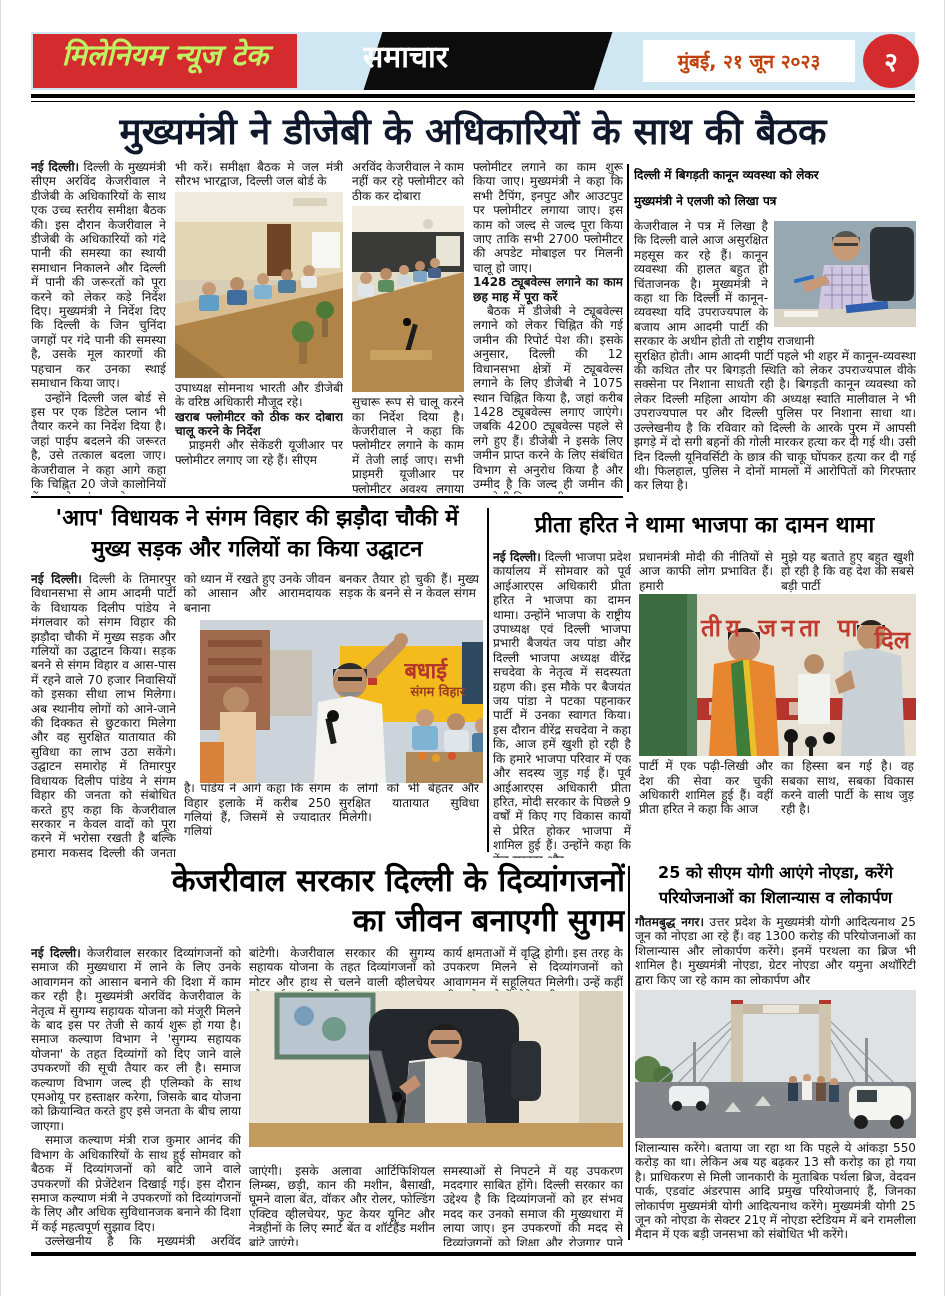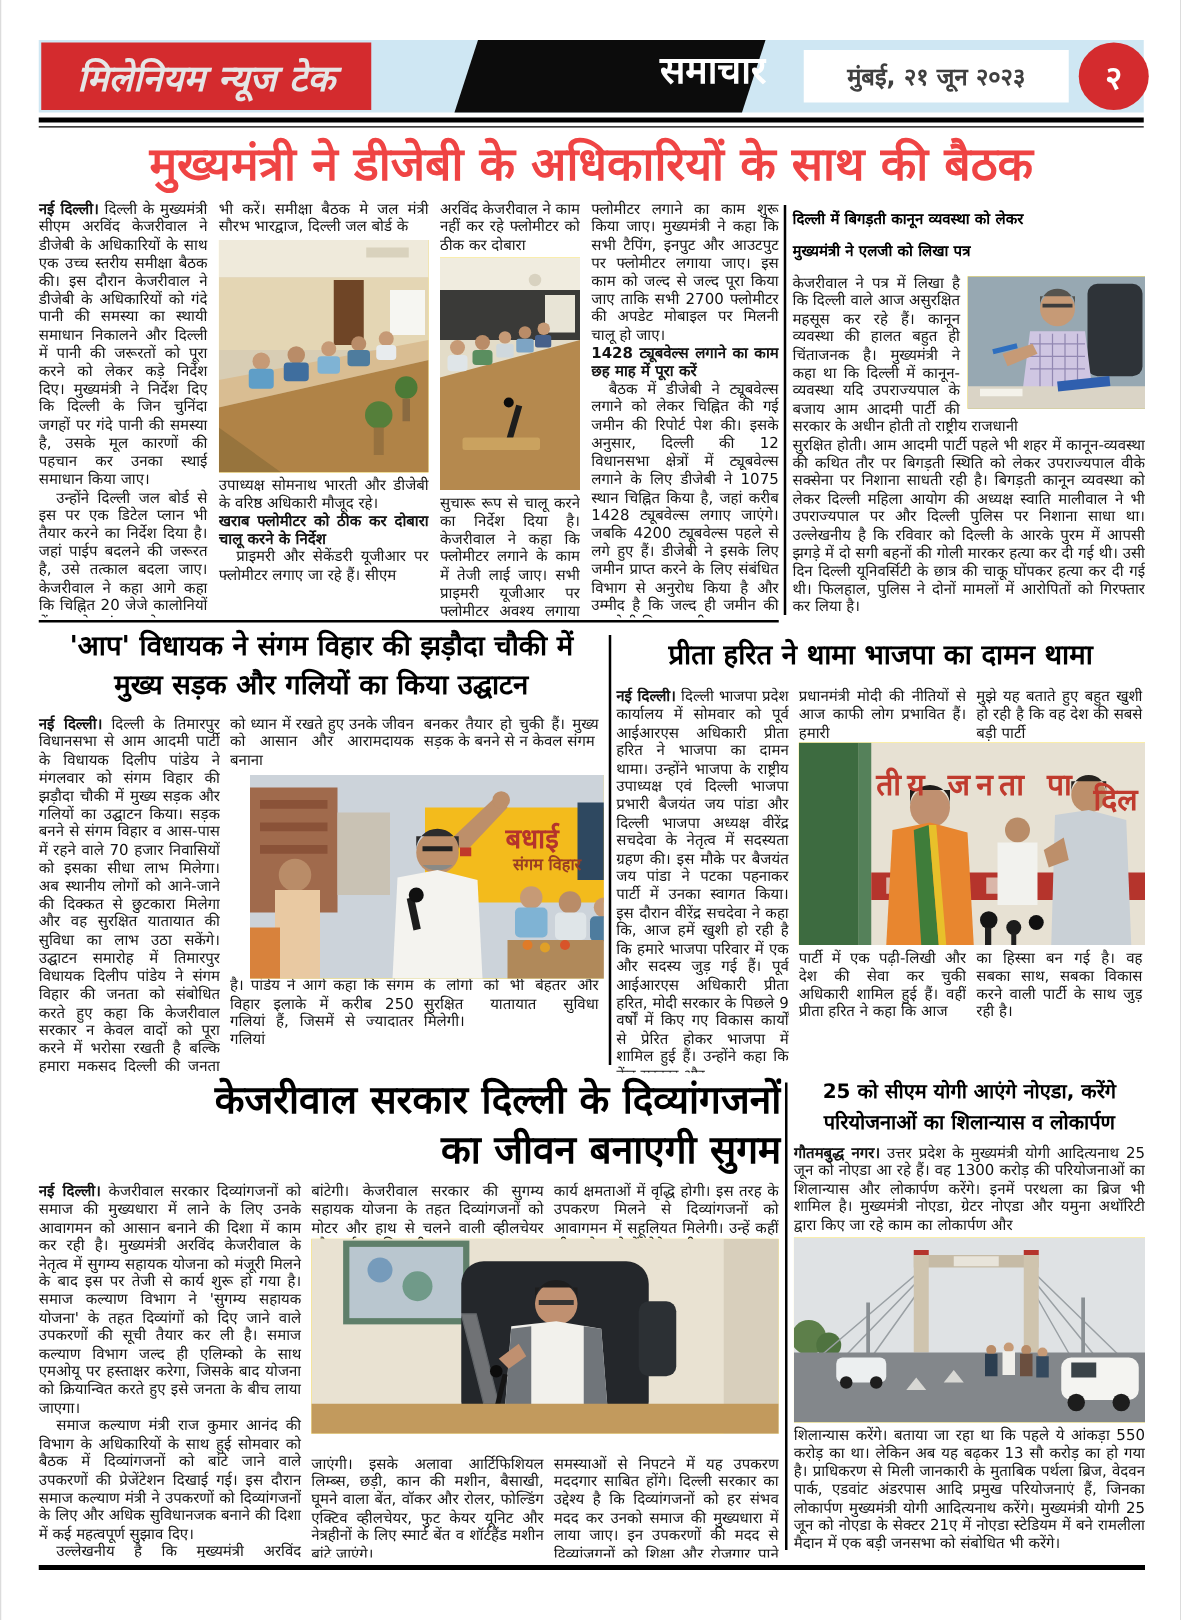--- a/index.html
+++ b/index.html
@@ -1,27 +1,27 @@
 <!DOCTYPE html>
 <html><head>
 <meta charset="utf-8">
 <title>समाचार</title>
 <style>
 *{margin:0;padding:0;box-sizing:border-box}
 body{background:#e8e8e8;font-family:"DejaVu Sans","Liberation Sans",sans-serif}
 .page{position:relative;width:945px;height:1296px;background:#fff;margin:0 auto;overflow:hidden;border-left:1px solid #dcdcdc;border-right:1px solid #dcdcdc}
 
 .band{position:absolute;left:30px;top:32px;width:884px;height:58px;background:#cfe7f3}
-.masthead{position:absolute;left:32px;top:34px;width:264px;height:54px;background:#d42b2e;color:#e5e5e5;display:flex;align-items:center;justify-content:center;font-weight:bold;font-style:italic;font-size:29px;overflow:hidden;white-space:nowrap}
+.masthead{position:absolute;left:32px;top:34px;width:264px;height:54px;background:#d42b2e;color:#bef264;display:flex;align-items:flex-start;justify-content:center;font-weight:bold;font-style:italic;font-size:29px;overflow:hidden;white-space:nowrap}
 .flagbg{position:absolute;left:372px;top:32px;width:230px;height:58px;background:#0c0c0c;transform:skewX(-18deg)}
-.flagtx{position:absolute;left:362px;top:40px;width:250px;text-align:right;color:#fff;font-weight:bold;font-size:30px;line-height:1.1;white-space:nowrap;overflow:hidden}
-.datebox{position:absolute;left:642px;top:40px;width:212px;height:42px;background:#fff;display:flex;align-items:center;justify-content:center;font-weight:bold;font-size:19px;color:#404040;white-space:nowrap;overflow:hidden}
+.flagtx{position:absolute;left:362px;top:40px;width:250px;text-align:left;color:#fff;font-weight:bold;font-size:30px;line-height:1.1;white-space:nowrap;overflow:hidden}
+.datebox{position:absolute;left:642px;top:40px;width:212px;height:42px;background:#fff;display:flex;align-items:center;justify-content:center;font-weight:bold;font-size:19px;color:#c2410c;white-space:nowrap;overflow:hidden}
 .pagenum{position:absolute;left:862px;top:34px;width:56px;height:54px;background:#d42b2e;border-radius:50%;color:#fff;display:flex;align-items:center;justify-content:center;font-weight:bold;font-size:26px}
 .toprule{position:absolute;left:30px;top:94px;width:884px;height:8px;border-top:4px solid #000;border-bottom:1px solid #000}
-.mainhead{position:absolute;left:30px;top:104px;width:884px;font-size:37px;font-weight:800;text-align:center;white-space:nowrap;overflow:hidden;color:#ef4444}
+.mainhead{position:absolute;left:30px;top:104px;width:884px;font-size:37px;font-weight:800;text-align:center;white-space:nowrap;overflow:hidden;color:#0f172a}
 
 .body{font-size:12px;line-height:14.4px;text-align:justify;color:#141414}
 .ind{text-indent:14px}
 .dl{font-weight:bold}
 .sub{font-weight:800}
 .col{overflow:hidden}
 .photo{position:relative;background:#fde047;overflow:hidden;margin:3px 0}
 .photo svg{display:block;width:100%;height:100%}
 .vrule{position:absolute;width:2px;background:#000}
 .hrule{position:absolute;height:2px;background:#000}

